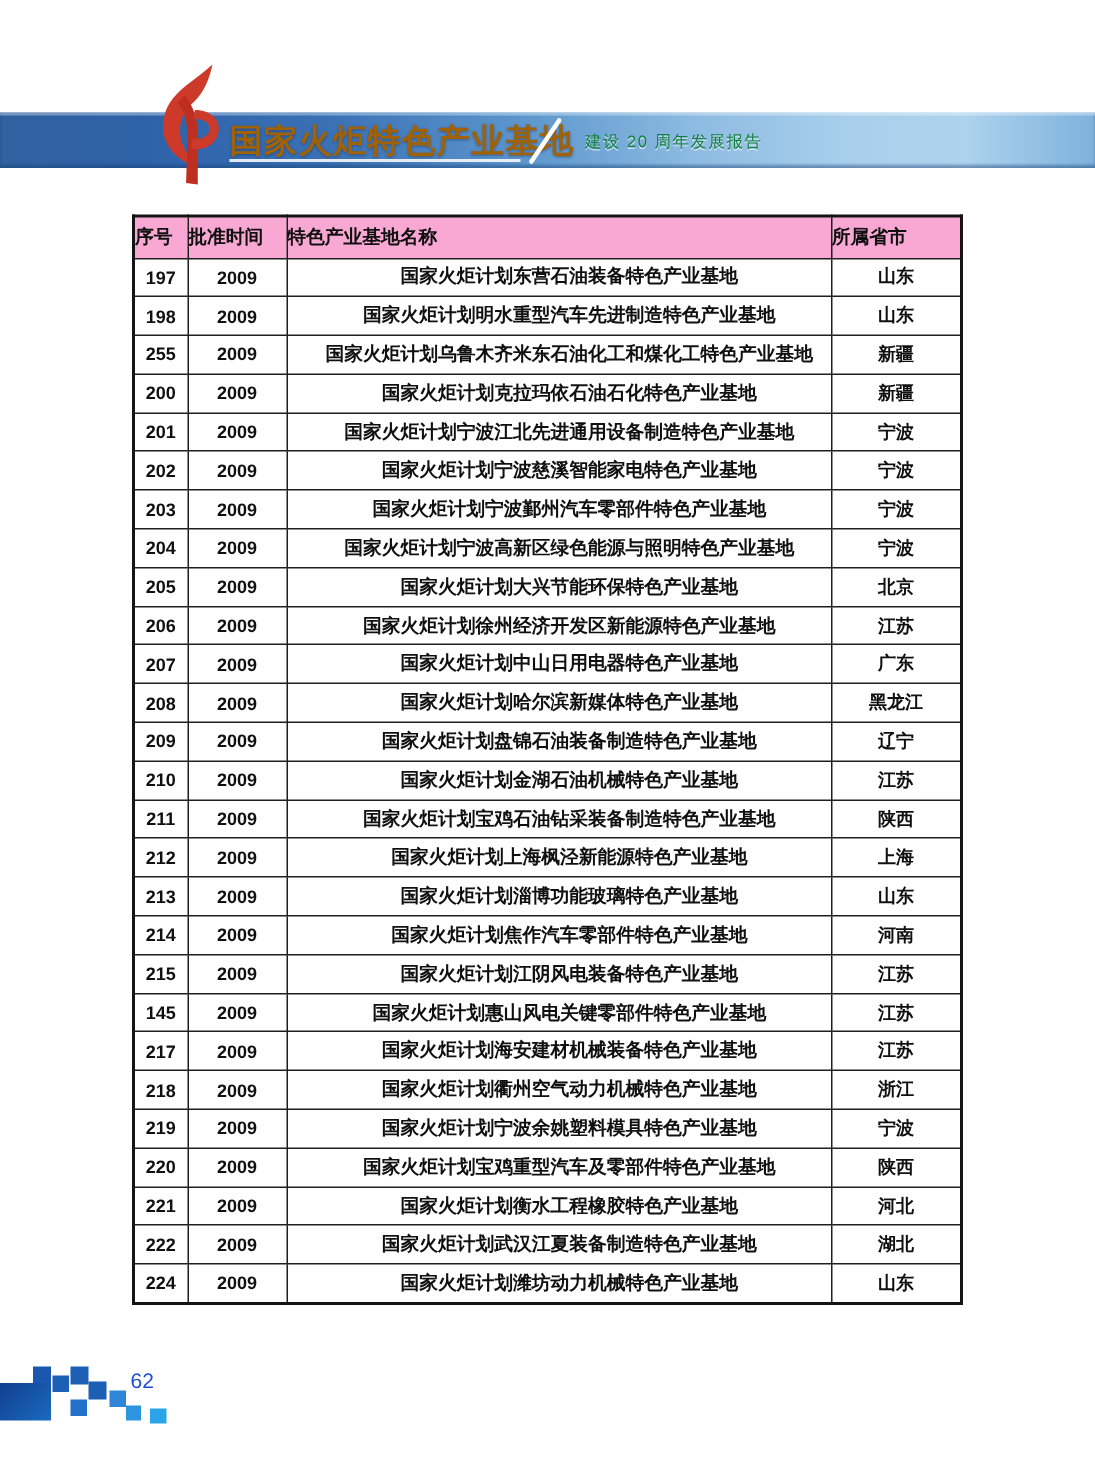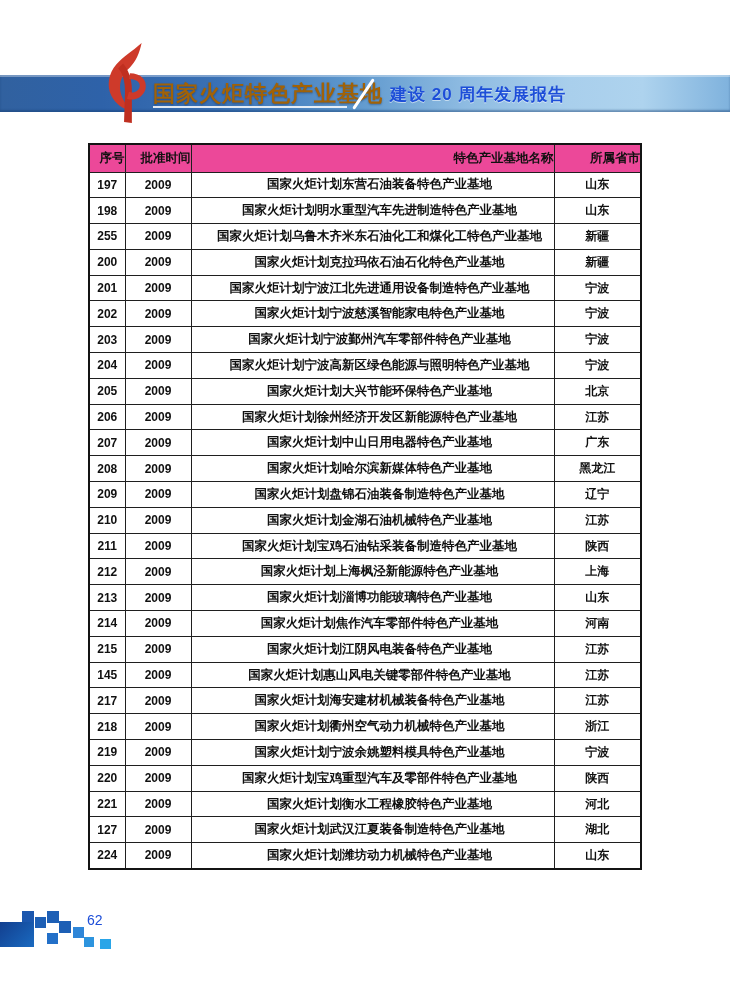--- a/index.html
+++ b/index.html
@@ -28,21 +28,21 @@
   .banner-underline {
     position: absolute; left: 153px; top: 106px; width: 194px; height: 2px;
     background: rgba(255,255,255,0.85);
   }
   .banner-slash {
     position: absolute; left: 362px; top: 76px; width: 3px; height: 36px;
     background: #ffffff; transform: rotate(34deg); border-radius: 2px;
   }
   .banner-subtitle {
     position: absolute; left: 390px; top: 84px; height: 22px; line-height: 22px;
-    color: #1d4ed8; font-size: 17px; font-weight: 700; letter-spacing: 1px;
+    color: #15803d; font-size: 11px; font-weight: 400; letter-spacing: 1px;
     text-shadow: 0 1px 0 rgba(255,255,255,0.55);
     white-space: nowrap;
   }
   .torch-logo { position: absolute; left: 96px; top: 43px; width: 60px; height: 82px; z-index: 5; }
 
   
   .base-table {
     position: absolute; left: 88px; top: 143px; width: 552px;
     border-collapse: collapse; table-layout: fixed;
     font-family: "Liberation Sans", "DejaVu Sans", sans-serif;
@@ -52,22 +52,22 @@
   .base-table col.c-name { width: 363px; }
   .base-table col.c-prov { width: 87px; }
   .base-table th, .base-table td {
     border: 1px solid #1f1f1f;
     color: #101010;
     font-weight: 600;
     vertical-align: middle;
   }
   .base-table { border: 2px solid #141414; }
   .base-table th {
-    height: 28px; font-size: 12.5px; text-align: right; font-weight: 700;
-    background: #ec4899;
+    height: 28px; font-size: 12.5px; text-align: left; font-weight: 700;
+    background: #f9a8d4;
   }
   .base-table td { height: 25.8px; font-size: 12px; text-align: center; }
   .base-table td.name-cell { text-align: center; padding-left: 14px; font-size: 12.5px; }
 
   
   .page-number {
     position: absolute; left: 87px; top: 912px;
     font-size: 14px; color: #1d4ed8; font-weight: 400;
   }
   .mosaic { position: absolute; left: 0; top: 905px; width: 130px; height: 55px; }
@@ -253,21 +253,21 @@
           <td class="name-cell">国家火炬计划宝鸡重型汽车及零部件特色产业基地</td>
           <td>陕西</td>
         </tr>
         <tr>
           <td>221</td>
           <td>2009</td>
           <td class="name-cell">国家火炬计划衡水工程橡胶特色产业基地</td>
           <td>河北</td>
         </tr>
         <tr>
-          <td>127</td>
+          <td>222</td>
           <td>2009</td>
           <td class="name-cell">国家火炬计划武汉江夏装备制造特色产业基地</td>
           <td>湖北</td>
         </tr>
         <tr>
           <td>224</td>
           <td>2009</td>
           <td class="name-cell">国家火炬计划潍坊动力机械特色产业基地</td>
           <td>山东</td>
         </tr>

